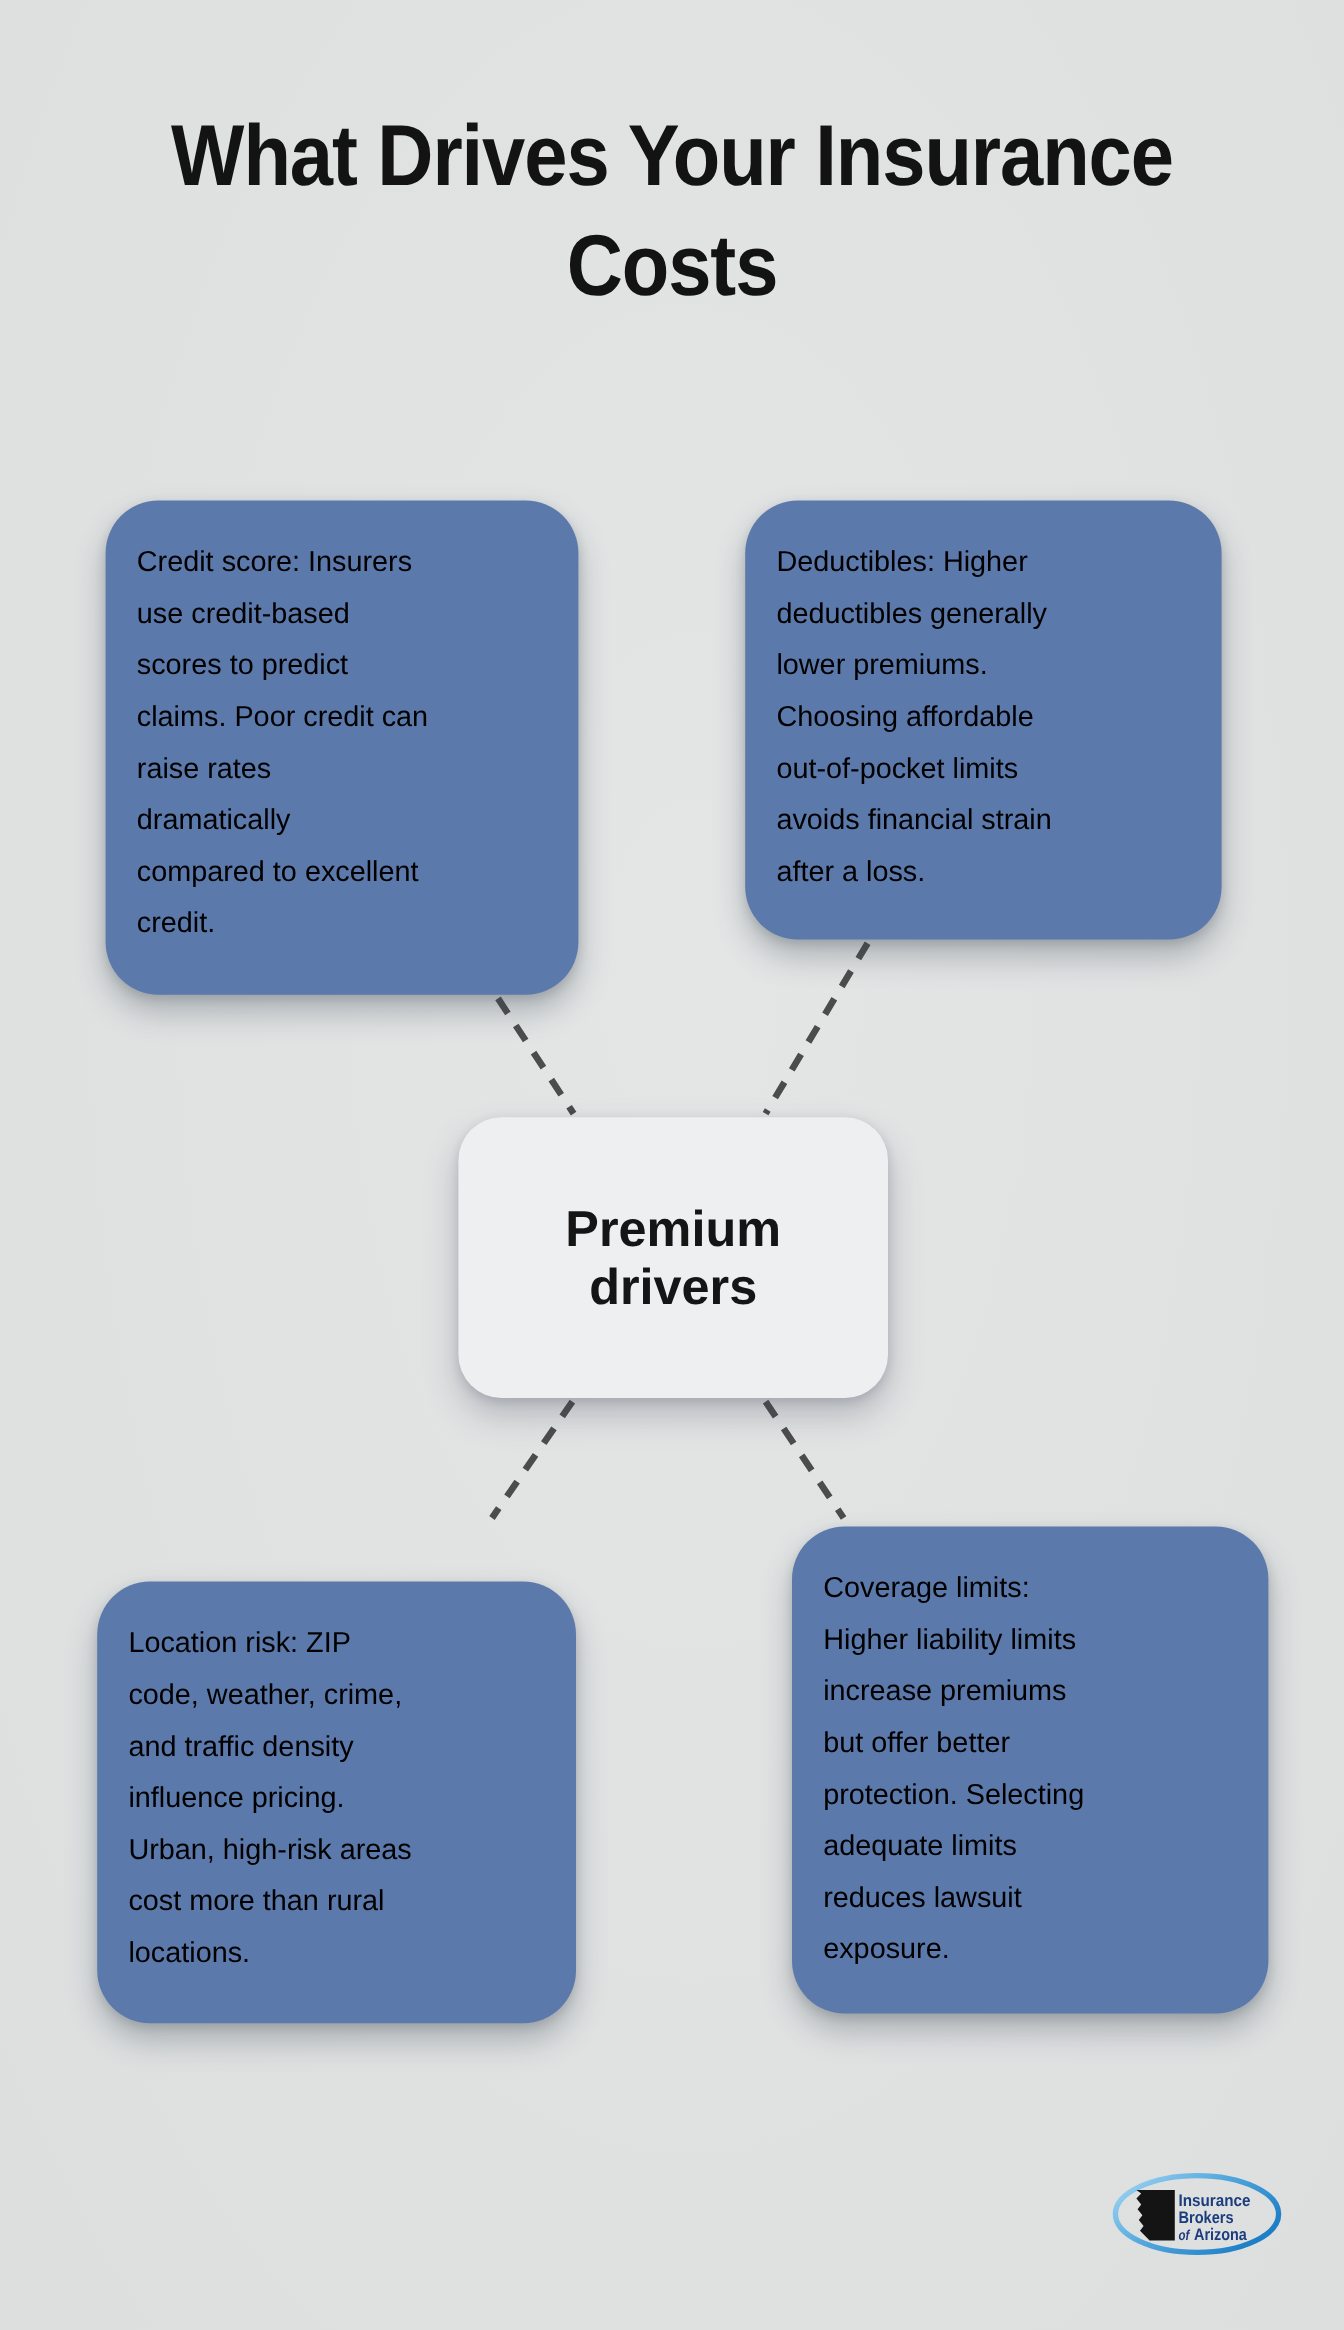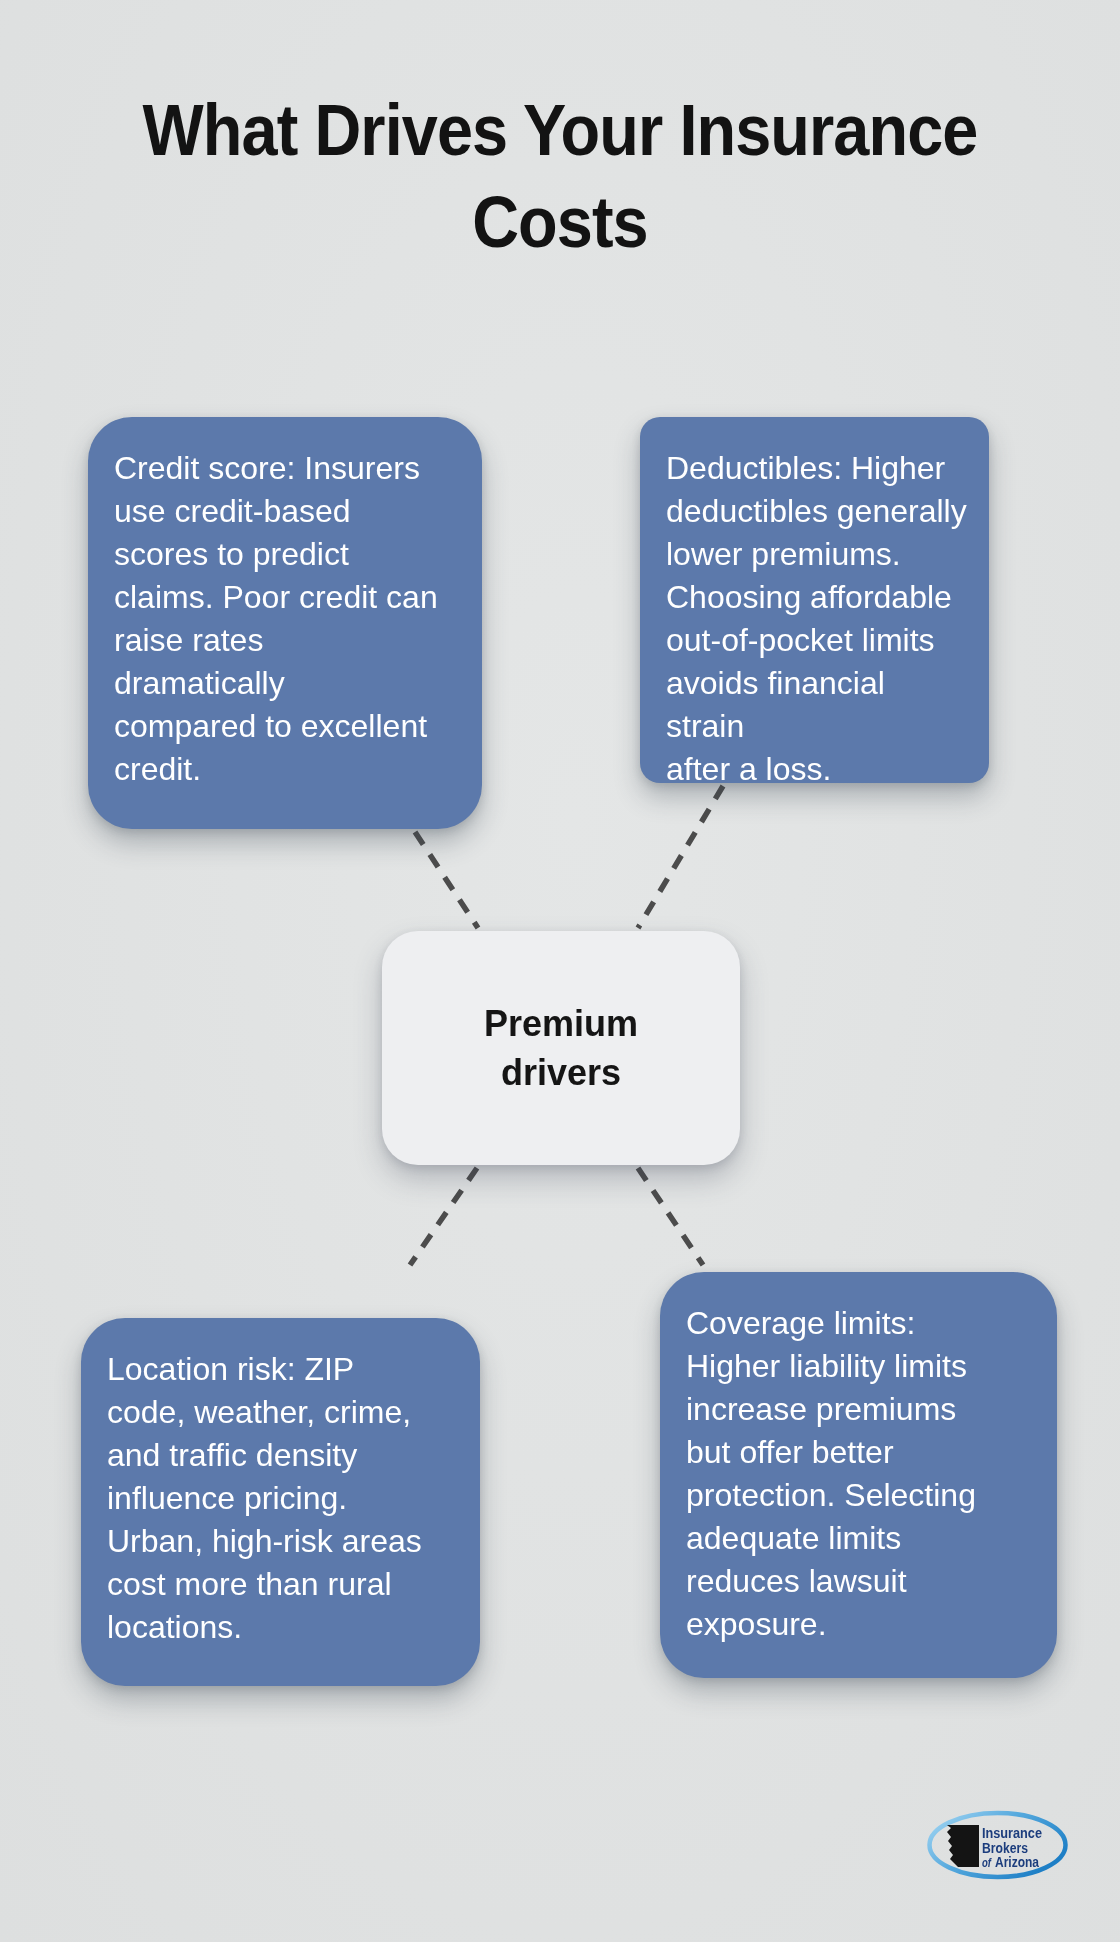--- a/index.html
+++ b/index.html
@@ -24,37 +24,37 @@
     position:absolute;
     background:#5c79ab;
     border-radius:44px;
     box-shadow:0 14px 26px rgba(60,70,85,0.32), 0 3px 8px rgba(60,70,85,0.18);
     box-sizing:border-box;
     padding:30px 22px 22px 26px;
     overflow:hidden;
   }
   .factor-card p{
     margin:0;
-    color:#ffffff;
-    font-size:32px;line-height:43px;font-weight:400;
+    color:#000000;
+    font-size:24px;line-height:43px;font-weight:400;
     white-space:pre-line;
   }
   .card-tl{left:88px;top:417px;width:394px;height:412px;}
-  .card-tr{left:640px;top:417px;width:349px;height:366px;border-radius:20px;}
+  .card-tr{left:621px;top:417px;width:397px;height:366px;}
   .card-bl{left:81px;top:1318px;width:399px;height:368px;}
   .card-br{left:660px;top:1272px;width:397px;height:406px;}
   .center-node{
     position:absolute;left:382px;top:931px;width:358px;height:234px;
     background:#eeeff1;border-radius:36px;
     box-shadow:0 14px 28px rgba(60,70,85,0.28), 0 3px 8px rgba(60,70,85,0.16);
     display:flex;align-items:center;justify-content:center;
   }
   .center-node p{
     margin:0;text-align:center;
-    font-size:36px;line-height:49px;font-weight:700;color:#151515;
+    font-size:42px;line-height:49px;font-weight:700;color:#151515;
     white-space:pre-line;
   }
   #connectors{position:absolute;left:0;top:0;width:1120px;height:1942px;}
   #brand-logo{position:absolute;left:920px;top:1795px;width:150px;height:95px;}
 </style>
 </head>
 <body>
 
 <div id="canvas">
 

